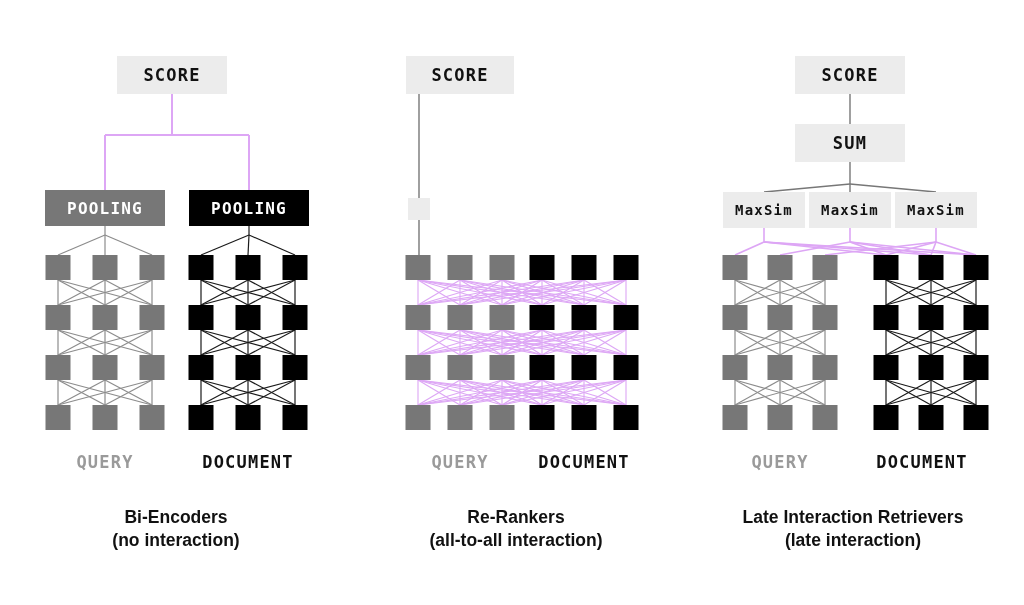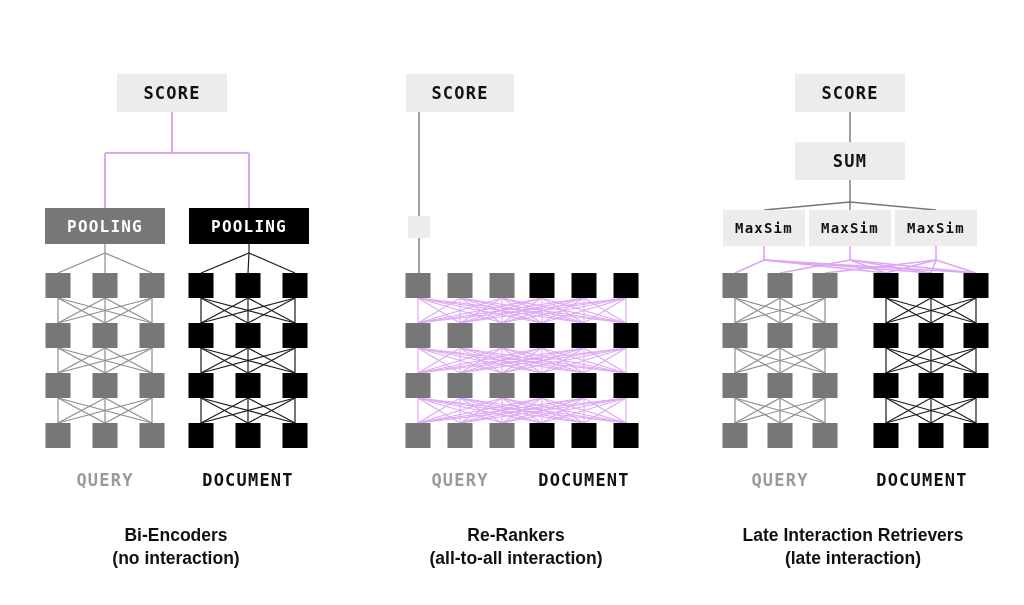--- a/index.html
+++ b/index.html
@@ -8,21 +8,20 @@
   }
   body {
     width: 1024px; height: 605px;
     font-family: "Liberation Sans", sans-serif;
     overflow: hidden;
   }
   #figure {
     position: relative;
     width: 1024px; height: 447px;
     background: #ffffff;
-    margin-top: 18px;
   }
   #diagram-svg {
     position: absolute;
     top: 0; left: 0;
     width: 1024px; height: 605px;
     display: block;
   }
 </style>
 </head>
 <body>

